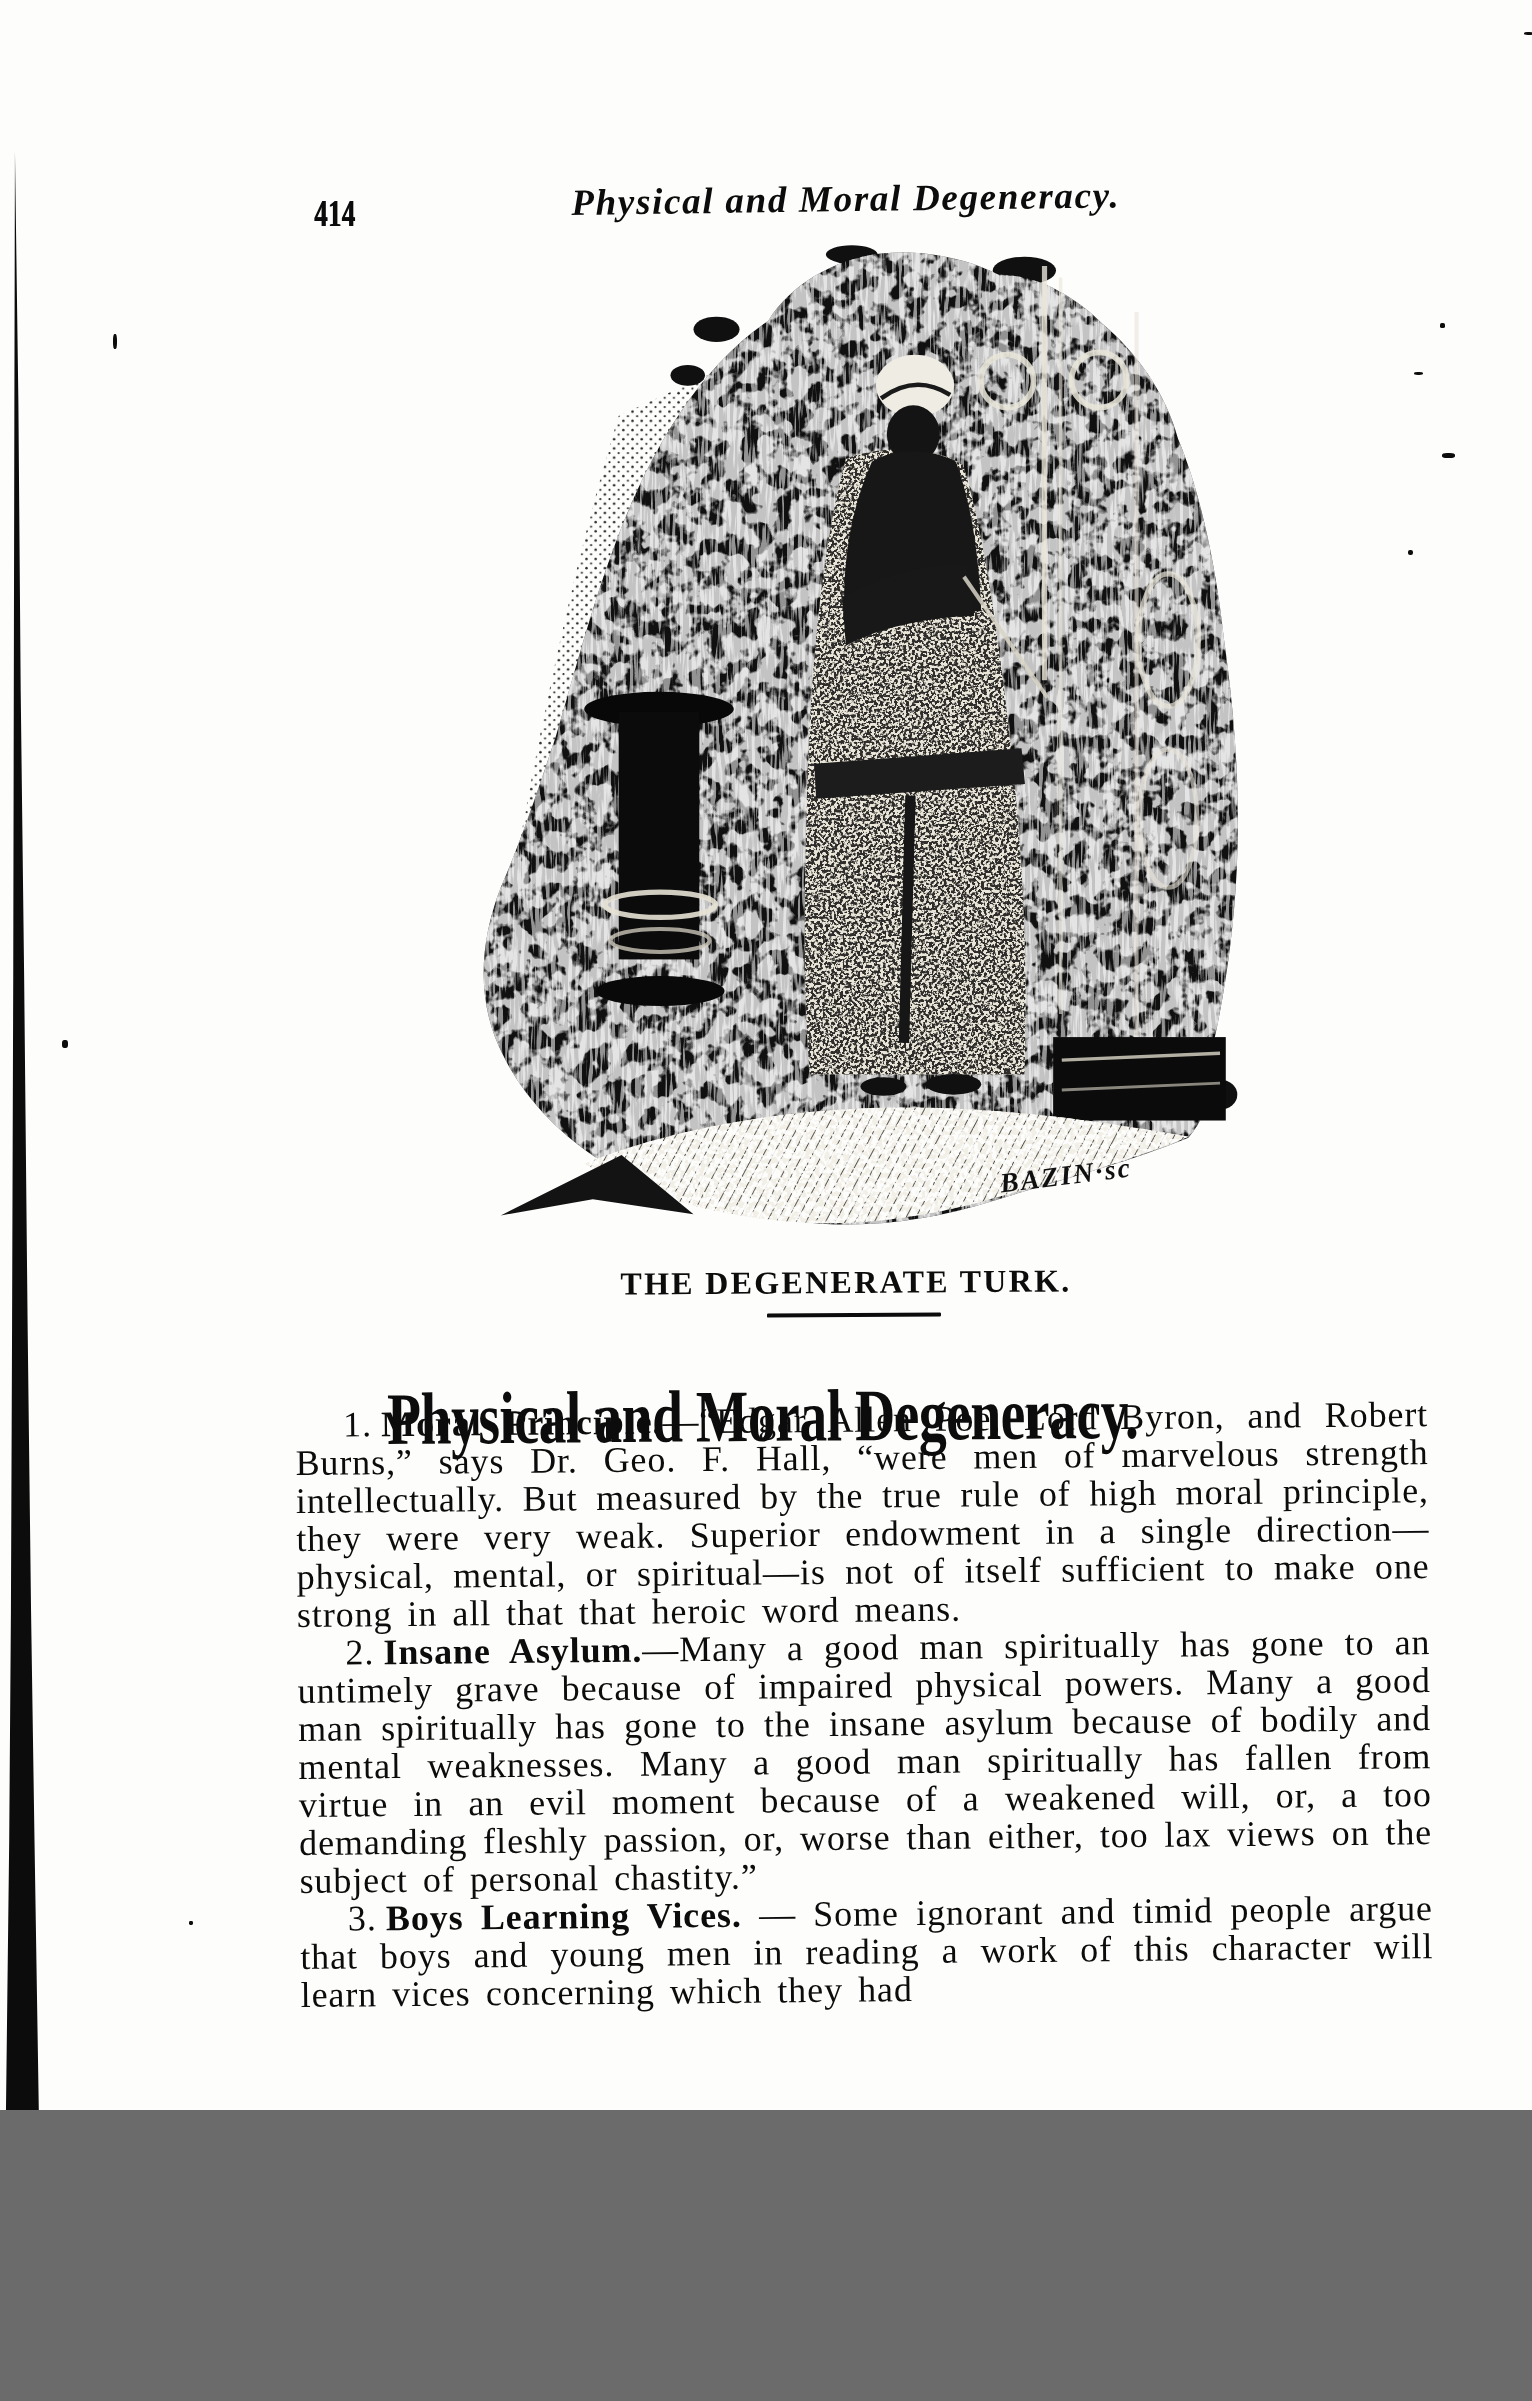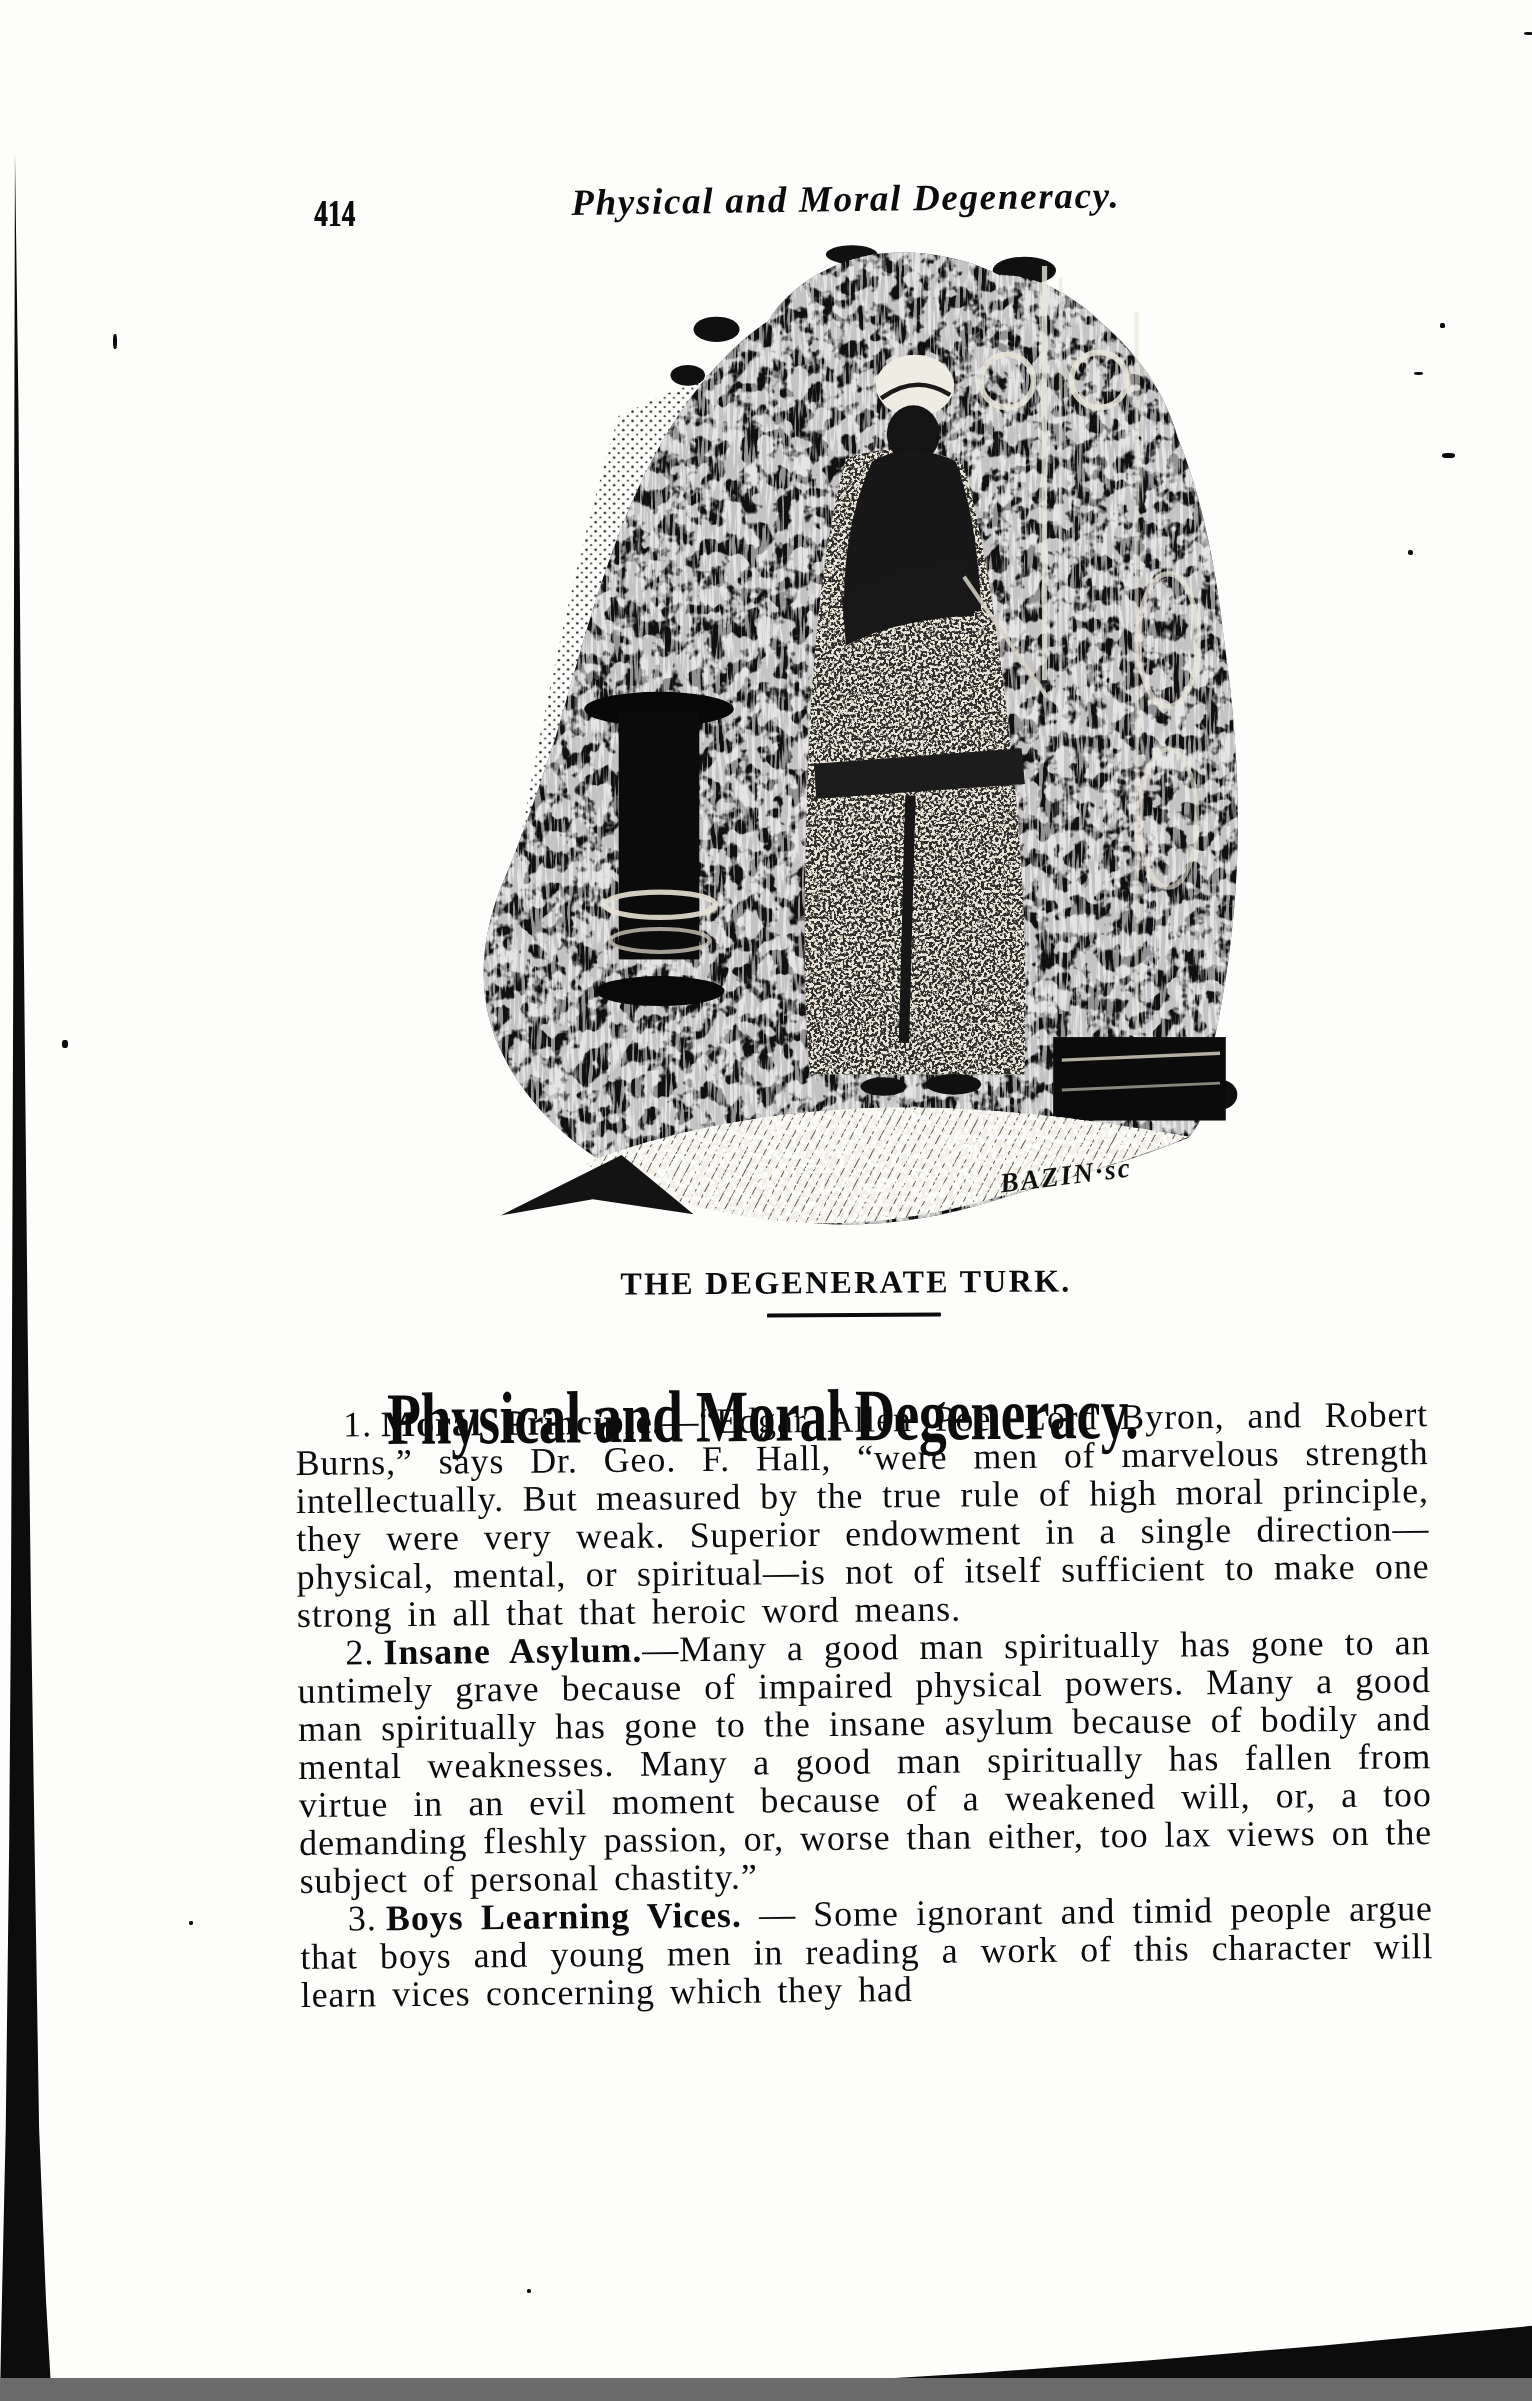--- a/index.html
+++ b/index.html
@@ -1,17 +1,17 @@
 <!DOCTYPE html>
 <html style="font-size:9.2px"><head>
 <meta charset="utf-8">
 <style>
   html,body{margin:0;padding:0;background:#6b6b6b;}
   .sheet{
-    position:relative;width:1532px;height:2378px;background:#fdfdfb;
+    position:relative;width:1532px;height:2110px;background:#fdfdfb;
     color:#0c0c0c;font-family:"Liberation Serif", serif;overflow:hidden;
   }
   .running-head{
     position:absolute;left:571px;top:181px;font-size:37px;font-style:italic;
     font-weight:bold;letter-spacing:1.7px;white-space:nowrap;
     transform:rotate(-0.8deg);transform-origin:left top;
   }
   .page-number{
     position:absolute;left:314px;top:192px;font-size:37px;font-weight:bold;
     transform:scaleX(0.72);transform-origin:left top;letter-spacing:0.6px;

